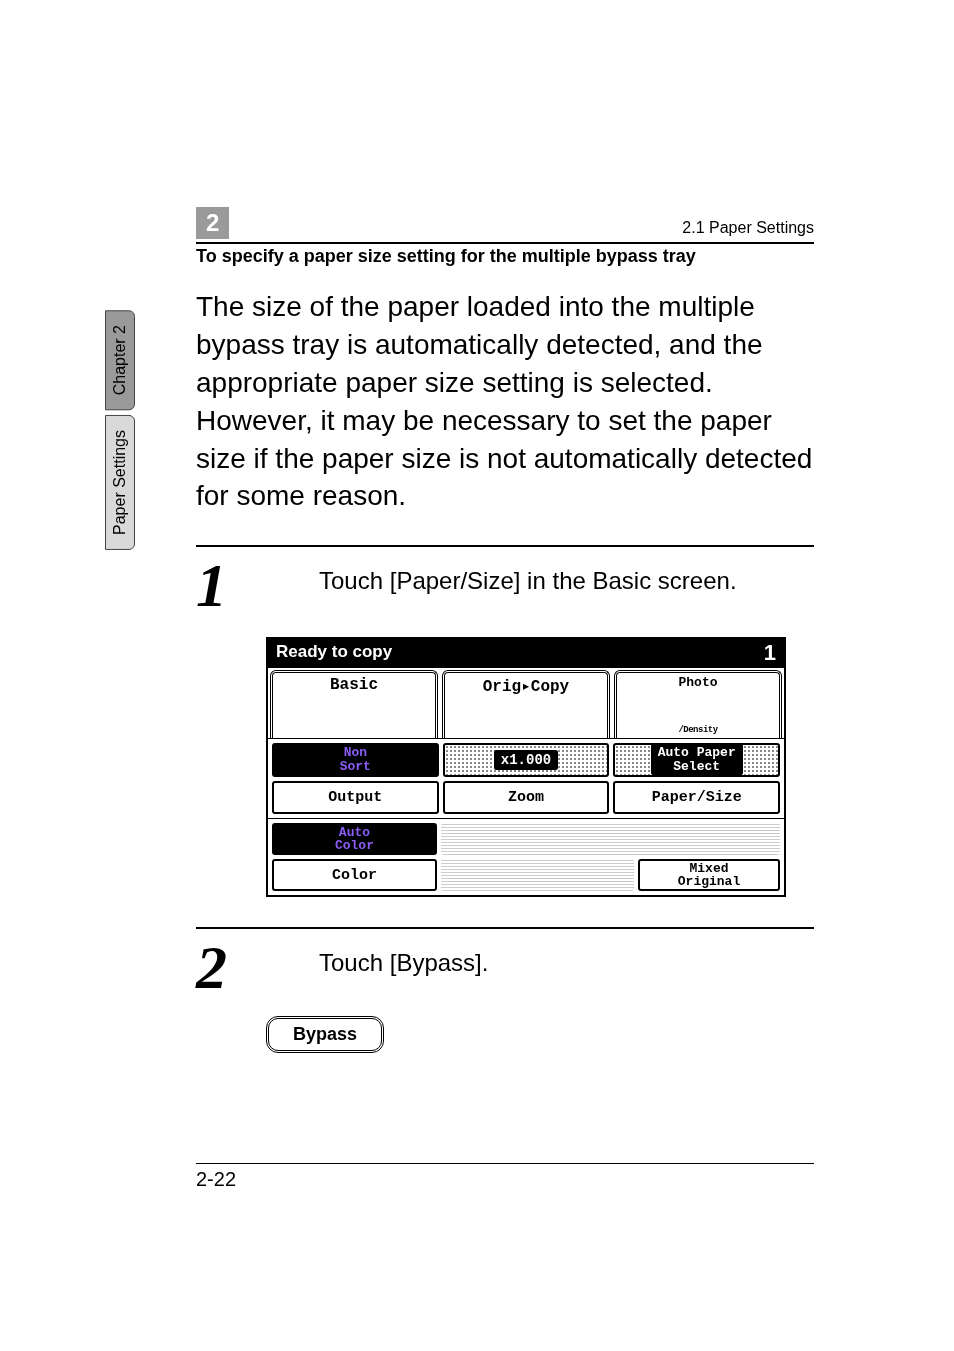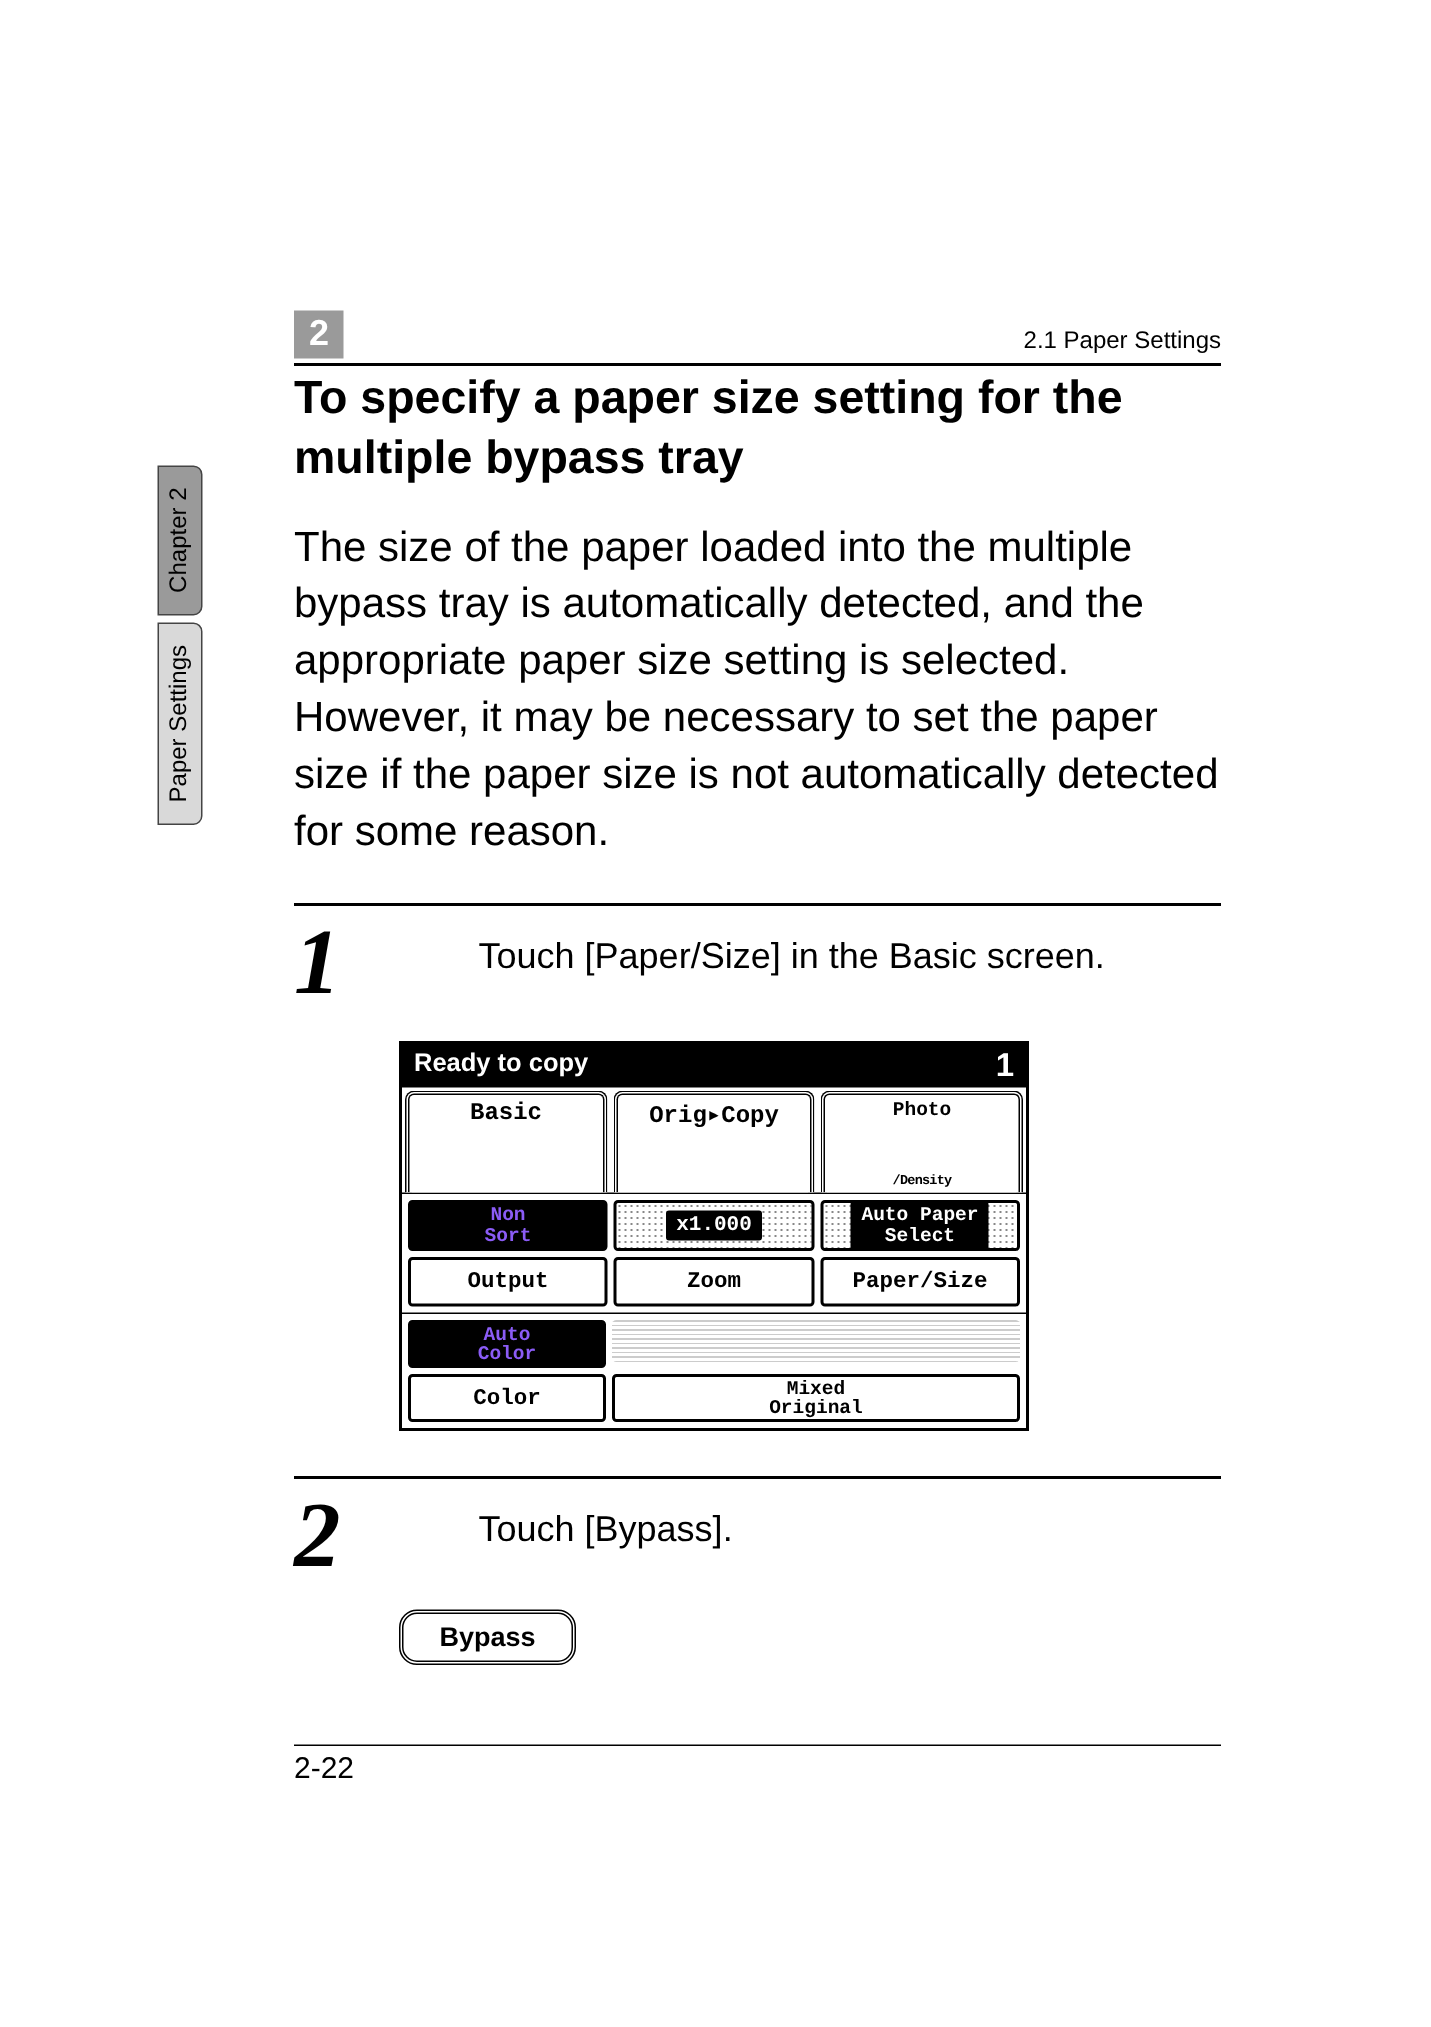--- a/index.html
+++ b/index.html
@@ -71,21 +71,21 @@
       text-align: right;
     }
     .content {
       position: absolute;
       top: 245px;
       left: 196px;
       right: 140px;
     }
     .heading {
       font-weight: bold;
-      font-size: 31px;
+      font-size: 18px;
       line-height: 1.3;
       margin-bottom: 18px;
     }
     .body-text {
       font-size: 28px;
       line-height: 1.35;
       margin-bottom: 18px;
       margin-top: 20px;
     }
     .step-divider {
@@ -105,21 +105,21 @@
       line-height: 0.85;
       min-width: 54px;
     }
     .step-text {
       font-size: 24px;
       padding-top: 8px;
       margin-left: 39px;
     }
     .screen-mock {
       margin: 25px 0 0 70px;
-      width: 420px;
+      width: 520px;
       border: 2px solid #000;
       font-family: "Courier New", monospace;
     }
     .screen-top {
       background: #000;
       color: #fff;
       display: flex;
       justify-content: space-between;
       padding: 3px 8px;
       font-size: 17px;
@@ -288,21 +288,21 @@
         </div>
       </div>
       <div class="screen-row" style="padding:2px;">
         <div class="cell-stack" style="flex:0 0 33%;">
           <div class="cell dark cell-small" style="white-space:pre">Auto
 Color</div>
           <div class="cell">Color</div>
         </div>
         <div class="cell-stack" style="flex:1;">
           <div class="hatched"></div>
-          <div style="display:flex;flex-direction:column;">
+          <div style="display:flex;">
             <div class="hatched" style="margin:2px; flex:1.4;"></div>
             <div class="cell cell-small" style="flex:1; white-space:pre">Mixed
 Original</div>
           </div>
         </div>
       </div>
     </div>
 
     <div class="step-divider"></div>
     <div class="step-row">

